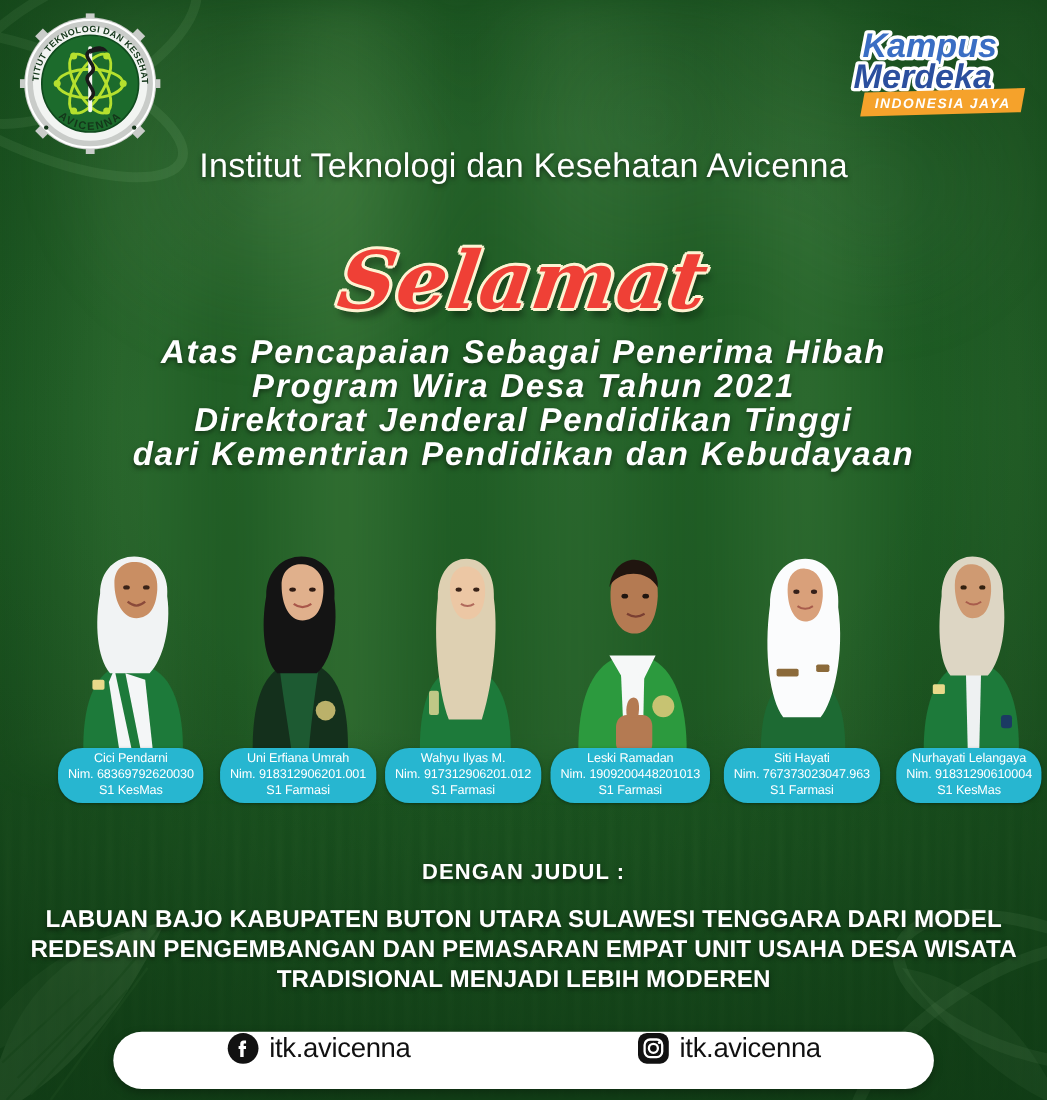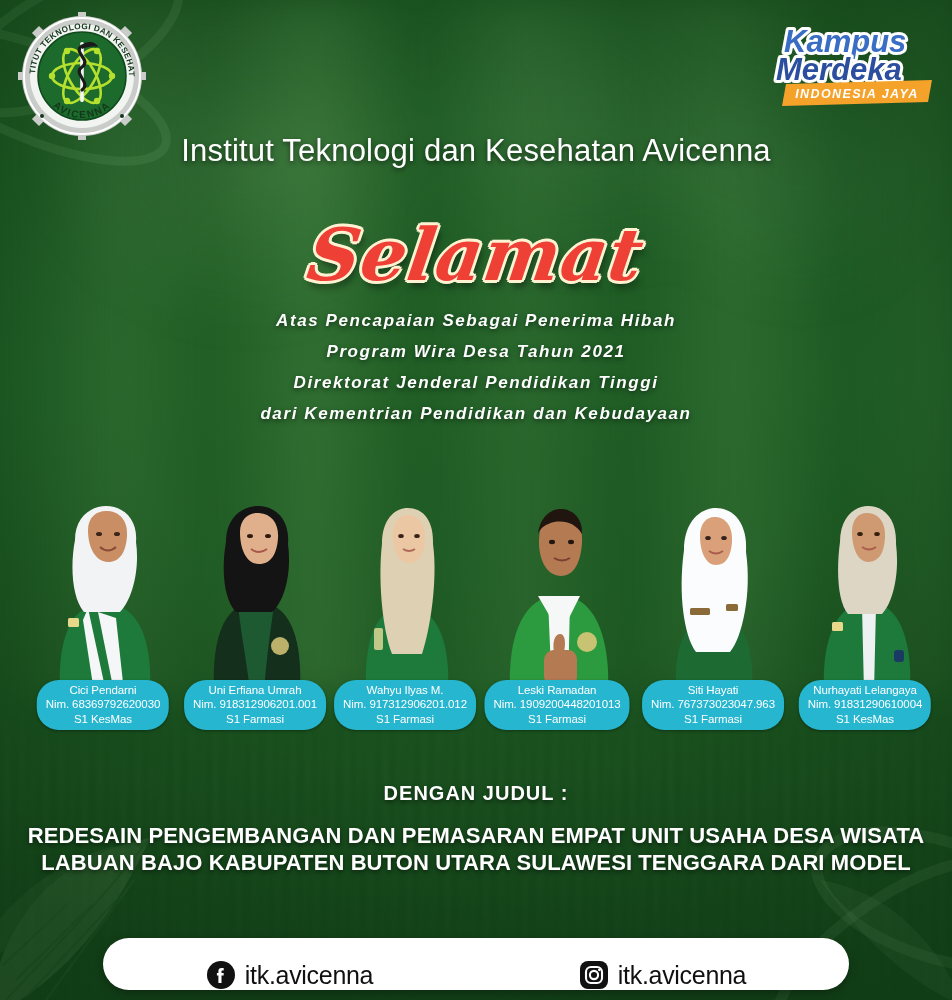--- a/index.html
+++ b/index.html
@@ -134,33 +134,33 @@
        4px  7px 7px rgba(0,0,0,.40);
     transform: skewX(-8deg);
   }
 
   .subtitle {
     position: absolute;
     left: 0; right: 0;
     top: 305px;
     text-align: center;
     color: #ffffff;
-    font-size: 17px;
+    font-size: 30px;
     font-style: italic;
     font-weight: 700;
     letter-spacing: 1.6px;
     line-height: 31px;
     text-shadow: 0 2px 5px rgba(0,0,0,.5);
   }
   .subtitle div { white-space: nowrap; }
 
   
   .students {
     position: absolute;
-    left: 0; right: 0;
+    left: 16px; right: 0;
     top: 470px;
     height: 260px;
     padding-left: 32px;
   }
   .student {
     position: absolute;
     bottom: 0;
     width: 150px;
     height: 225px;
   }
@@ -216,21 +216,21 @@
   
   .socialbar {
     position: absolute;
     left: 103px;
     right: 103px;
     top: 938px;
     height: 52px;
     background: #ffffff;
     border-radius: 28px;
     display: flex;
-    align-items: flex-end;
+    align-items: flex-start;
     justify-content: space-around;
     box-shadow: 0 3px 9px rgba(0,0,0,.3);
   }
   .social {
     display: flex;
     align-items: center;
     gap: 9px;
     color: #101010;
     font-size: 25px;
     font-weight: 400;
@@ -498,22 +498,23 @@
         <div class="nm">Nurhayati Lelangaya</div>
         <div class="nim">Nim. 91831290610004</div>
         <div class="prodi">S1 KesMas</div>
       </div>
     </div>
 
   </div>
 
   <div class="judul-head">DENGAN JUDUL :</div>
   <div class="judul-body">
+    <div>LABUAN BAJO KABUPATEN BUTON UTARA SULAWESI TENGGARA DARI MODEL</div>
     <div>REDESAIN PENGEMBANGAN DAN PEMASARAN EMPAT UNIT USAHA DESA WISATA</div>
-    <div>LABUAN BAJO KABUPATEN BUTON UTARA SULAWESI TENGGARA DARI MODEL</div>
+    <div>TRADISIONAL MENJADI LEBIH MODEREN</div>
   </div>
 
   <div class="socialbar">
 
     <div class="social">
       <svg width="30" height="30" viewBox="0 0 30 30">
         <circle cx="15" cy="15" r="14" fill="#111111"></circle>
         <path d="M17.6 15.6h-2.1V23h-3.1v-7.4H10.9V13h1.5v-1.8c0-2 .9-3.2 3.3-3.2h2v2.6h-1.2c-.9 0-1 .35-1 .99V13h2.2l-.1 2.6Z" fill="#ffffff"></path>
       </svg>
       <span>itk.avicenna</span>

